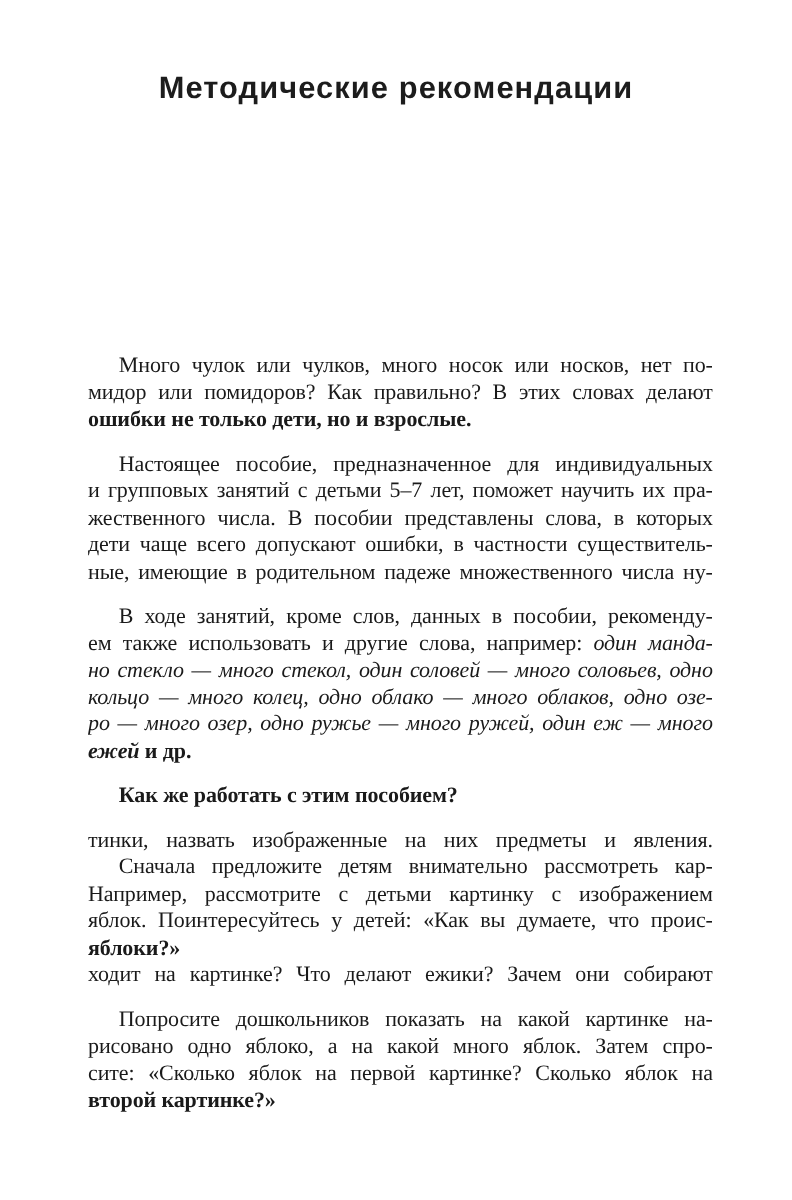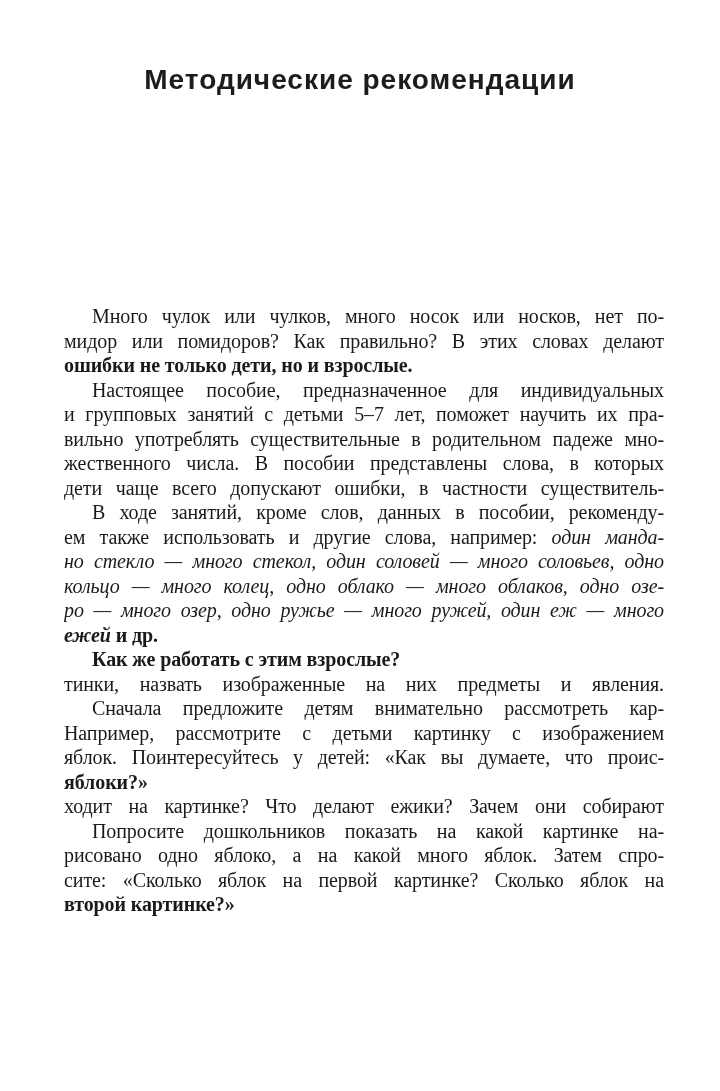--- a/index.html
+++ b/index.html
@@ -29,21 +29,21 @@
     position: absolute;
     left: 64px;
     top: 304px;
     width: 600px;
     font-family: "Liberation Serif", "DejaVu Serif", serif;
     font-size: 20px;
     line-height: 24.5px;
     letter-spacing: -0.1px;
     color: #1a1a1a;
   }
-  .para { margin: 0; padding: 0; }
+  .para { margin: 16px; padding: 0; }
   .line {
     text-align: justify;
     text-align-last: justify;
     white-space: normal;
     overflow: hidden;
     height: 24.5px;
   }
   .line.last { text-align-last: left; font-weight: bold; }
   .line.first { text-indent: 28px; }
   .it { font-style: italic; }
@@ -55,34 +55,34 @@
   <h1 class="doc-title">Методические рекомендации</h1>
   <div class="body-text">
       <div class="para">
         <div class="line first"><span>Много чулок или чулков, много носок или носков, нет по-</span></div>
         <div class="line"><span>мидор или помидоров? Как правильно? В этих словах делают</span></div>
         <div class="line last"><span>ошибки не только дети, но и взрослые.</span></div>
       </div>
       <div class="para">
         <div class="line first"><span>Настоящее пособие, предназначенное для индивидуальных</span></div>
         <div class="line"><span>и групповых занятий с детьми 5–7 лет, поможет научить их пра-</span></div>
-        <div class="line"><span>вильно употреблять существительные в родительном падеже мно-</span></div>
         <div class="line"><span>жественного числа. В пособии представлены слова, в которых</span></div>
         <div class="line"><span>дети чаще всего допускают ошибки, в частности существитель-</span></div>
+        <div class="line"><span>ные, имеющие в родительном падеже множественного числа ну-</span></div>
       </div>
       <div class="para">
         <div class="line first"><span>В ходе занятий, кроме слов, данных в пособии, рекоменду-</span></div>
         <div class="line"><span>ем также использовать и другие слова, например: </span><span class="it">один манда-</span></div>
         <div class="line"><span class="it">но стекло — много стекол, один соловей — много соловьев, одно</span></div>
         <div class="line"><span class="it">кольцо — много колец, одно облако — много облаков, одно озе-</span></div>
         <div class="line"><span class="it">ро — много озер, одно ружье — много ружей, один еж — много</span></div>
         <div class="line last"><span class="it">ежей</span><span> и др.</span></div>
       </div>
       <div class="para">
-        <div class="line first last"><span>Как же работать с этим взрослые?</span></div>
+        <div class="line first last"><span>Как же работать с этим пособием?</span></div>
       </div>
       <div class="para">
         <div class="line"><span>тинки, назвать изображенные на них предметы и явления.</span></div>
         <div class="line first"><span>Сначала предложите детям внимательно рассмотреть кар-</span></div>
         <div class="line"><span>Например, рассмотрите с детьми картинку с изображением</span></div>
         <div class="line"><span>яблок. Поинтересуйтесь у детей: «Как вы думаете, что проис-</span></div>
         <div class="line last"><span>яблоки?»</span></div>
         <div class="line"><span>ходит на картинке? Что делают ежики? Зачем они собирают</span></div>
       </div>
       <div class="para">

